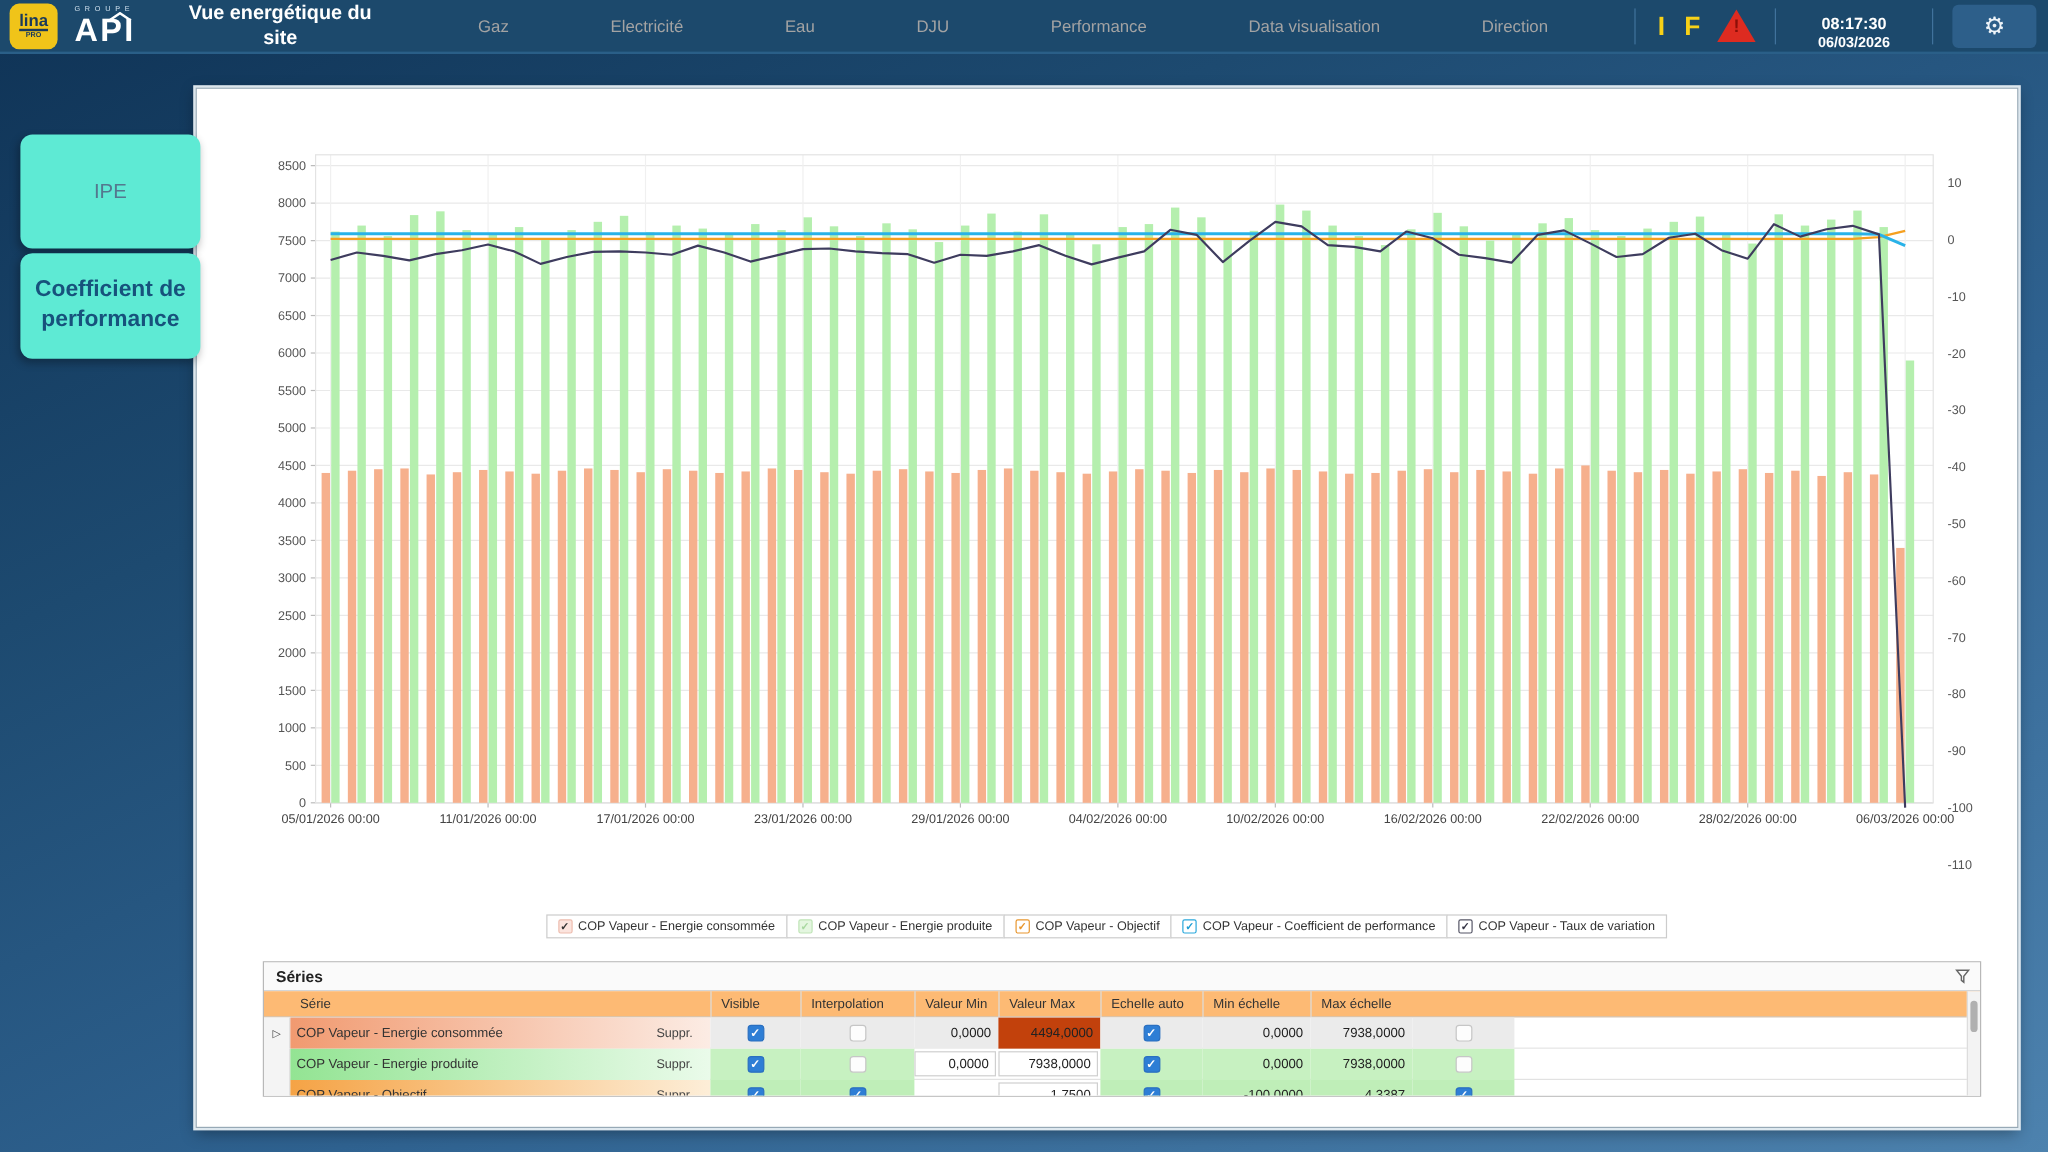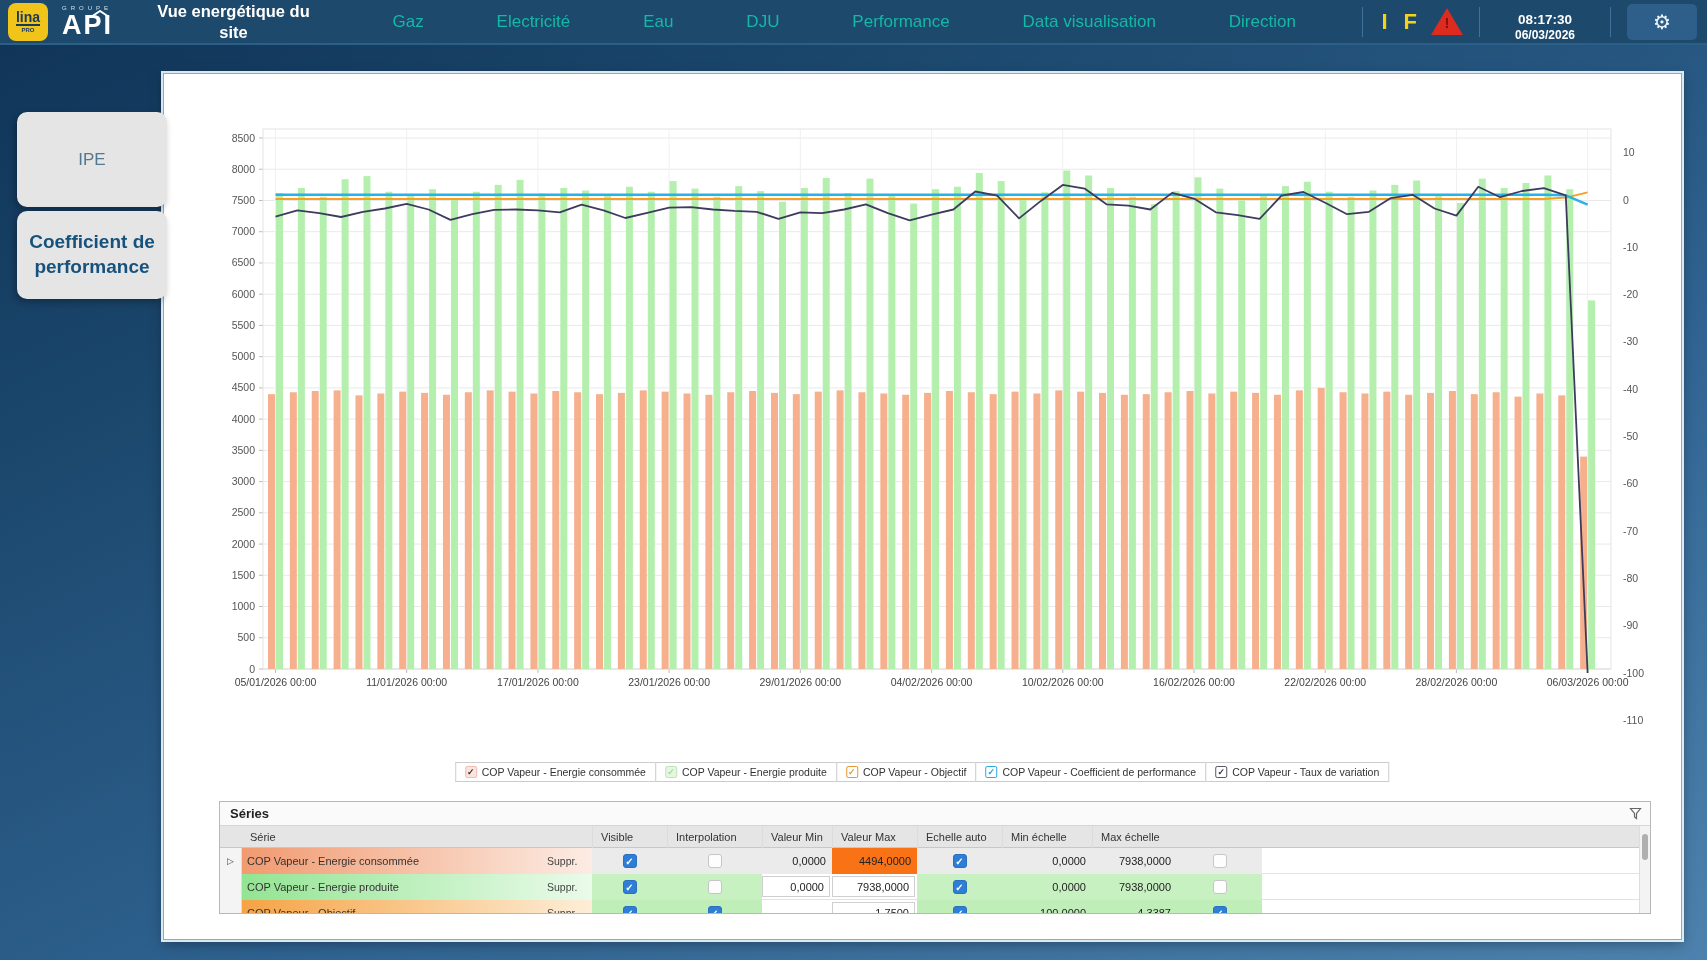--- a/index.html
+++ b/index.html
@@ -12,54 +12,54 @@
   .logo-lina{margin-left:8px;width:40px;height:38px;background:#f0c419;border-radius:8px;
     display:flex;flex-direction:column;align-items:center;justify-content:center;line-height:1;}
   .logo-lina .l1{font-size:14px;font-weight:bold;color:#19395c;border-bottom:2px solid #19395c;}
   .logo-lina .l2{font-size:6px;font-weight:bold;color:#19395c;margin-top:1px;}
   .logo-api{margin-left:14px;display:flex;flex-direction:column;align-items:flex-start;line-height:1;position:relative;}
   .logo-api .groupe{font-size:6px;letter-spacing:4px;color:#cfe0ee;margin-bottom:1px;}
   .logo-api .api{font-size:27px;font-weight:bold;color:#fff;letter-spacing:2px;}
   .logo-api .roof{position:absolute;top:5px;left:27px;}
   .app-title{margin-left:28px;width:185px;text-align:center;color:#fff;font-weight:bold;font-size:16.5px;line-height:1.25;}
   .top-nav{flex:1;display:flex;justify-content:space-around;align-items:center;margin:0 20px 0 30px;}
-  .nav-item{color:#14b8a6;font-size:17px;cursor:pointer;}
+  .nav-item{color:#a3a3a3;font-size:14px;cursor:pointer;}
   .vsep{width:1px;height:30px;background:#40729c;margin:0 10px;}
   .ind{font-size:22px;font-weight:bold;color:#f7d117;margin:0 8px;line-height:1;}
   .warn{position:relative;width:32px;height:27px;margin:0 6px;}
   .warn .tri{width:0;height:0;border-left:16px solid transparent;border-right:16px solid transparent;border-bottom:27px solid #dd2b20;}
   .warn .ex{position:absolute;left:0;top:6px;width:32px;text-align:center;color:#8c0f08;font-weight:bold;font-size:15px;}
   .clock{width:110px;text-align:center;color:#fff;line-height:1.3;}
   .clock .t{font-size:13.5px;font-weight:bold;margin-top:12px;}
   .clock .d{font-size:12px;font-weight:bold;}
   .gear-btn{width:70px;height:36px;margin:0 10px 0 6px;background:#2d5f8a;border-radius:5px;
     display:flex;align-items:center;justify-content:center;color:#eef4f9;font-size:20px;cursor:pointer;}
   
-  .tab{position:absolute;left:17px;width:150px;background:#e5e5e5;border-radius:10px;
+  .tab{position:absolute;left:17px;width:150px;background:#5eead4;border-radius:10px;
     display:flex;align-items:center;justify-content:center;text-align:center;
     box-shadow:-2px 3px 7px rgba(0,0,0,.3);z-index:6;cursor:pointer;}
   .tab-ipe{top:112px;height:95px;color:#54788f;font-size:17px;}
   .tab-cop{top:211px;height:88px;color:#17527c;font-size:19px;font-weight:bold;line-height:1.3;}
   
   .main-panel{position:absolute;left:163px;top:73px;width:1519px;height:867px;background:#fff;
     border:1px solid #97a9b6;box-shadow:0 0 0 2px rgba(232,240,246,.95),0 4px 12px rgba(0,0,0,.35);z-index:4;}
   #chart-svg{position:absolute;left:0;top:0;}
   
   .legend{position:absolute;top:688px;left:50%;transform:translateX(-50%);display:flex;z-index:5;}
   .legend-item{display:flex;align-items:center;gap:5px;padding:3px 9px;border:1px solid #ccc;
     margin-left:-1px;background:#fff;font-size:10.5px;color:#333;white-space:nowrap;cursor:pointer;}
   .lcb{width:12px;height:12px;border-radius:2px;display:flex;align-items:center;justify-content:center;
     font-size:9px;font-weight:bold;background:#fff;}
   
   .series-panel{position:absolute;left:55px;top:727px;width:1432px;height:113px;border:1px solid #b8b8b8;
     background:#fff;overflow:hidden;font-size:11px;}
   .sp-title{height:24px;background:#fafafa;border-bottom:1px solid #d5d5d5;display:flex;align-items:center;
     padding-left:10px;font-weight:bold;font-size:13px;color:#222;position:relative;}
   .sp-filter{position:absolute;right:8px;top:5px;cursor:pointer;}
-  .sp-header{height:22px;background:#e5e5e5;border-bottom:1px solid #c8c8c8;position:relative;color:#333;}
+  .sp-header{height:22px;background:#fdba74;border-bottom:1px solid #c8c8c8;position:relative;color:#333;}
   .hcell{position:absolute;top:0;height:22px;line-height:22px;padding-left:8px;border-left:1px solid #dcdcdc;}
   .sp-row{height:26px;position:relative;border-bottom:1px solid #e2e2e2;background:#fff;}
   .cell{position:absolute;top:0;height:26px;display:flex;align-items:center;}
   .cell.num{justify-content:flex-end;padding-right:6px;color:#222;}
   .cell.ctr{justify-content:center;}
   .namecell{padding-left:5px;color:#333;}
   .suppr{font-size:10.5px;color:#444;cursor:pointer;}
   .inputbox{position:absolute;top:2px;height:21px;background:#fff;border:1px solid #cfcfcf;
     display:flex;align-items:center;justify-content:flex-end;padding-right:5px;color:#222;}
   .cb{width:14px;height:14px;border-radius:3px;display:flex;align-items:center;justify-content:center;}
@@ -410,21 +410,21 @@
             <div>COP Vapeur - Energie consommée</div>
             <div class="suppr" style="position: absolute; left: 305px;">Suppr.</div>
           </div>
           <div class="cell ctr" style="left: 372px; width: 75px; background: rgb(235, 235, 235);">
             <div class="cb on">✓</div>
           </div>
           <div class="cell ctr" style="left: 447px; width: 95px; background: rgb(235, 235, 235);">
             <div class="cb off"></div>
           </div>
           <div class="cell num" style="left: 542px; width: 70px; background: rgb(235, 235, 235);">0,0000</div>
-          <div class="cell num" style="left: 612px; width: 85px; background: #f97316;">4494,0000</div>
+          <div class="cell num" style="left: 612px; width: 85px; background: #c2410c;">4494,0000</div>
           <div class="cell ctr" style="left: 697px; width: 85px; background: rgb(235, 235, 235);">
             <div class="cb on">✓</div>
           </div>
           <div class="cell num" style="left: 782px; width: 90px; background: rgb(235, 235, 235);">0,0000</div>
           <div class="cell num" style="left: 872px; width: 85px; background: rgb(235, 235, 235);">7938,0000</div>
           <div class="cell ctr" style="left: 957px; width: 85px; background: rgb(235, 235, 235);">
             <div class="cb off"></div>
           </div>
         </div>
         <div class="sp-row">

